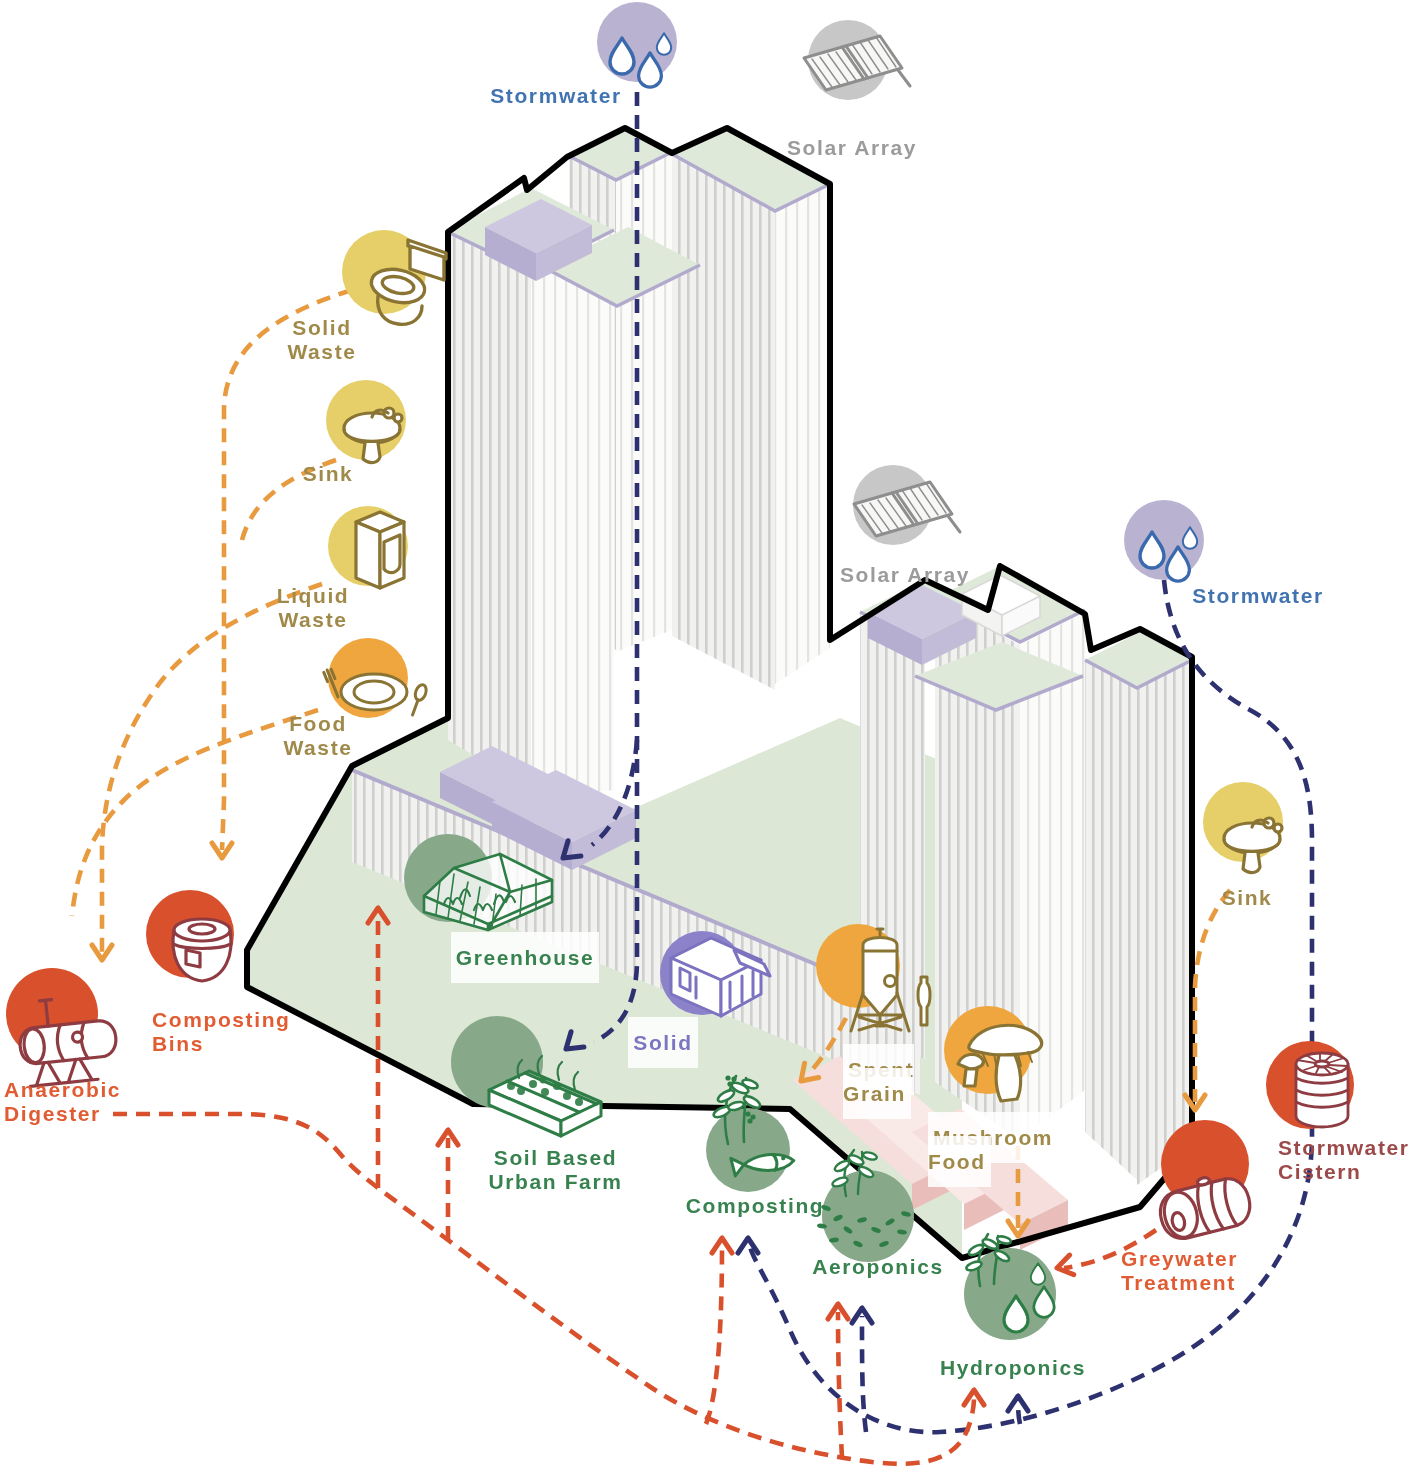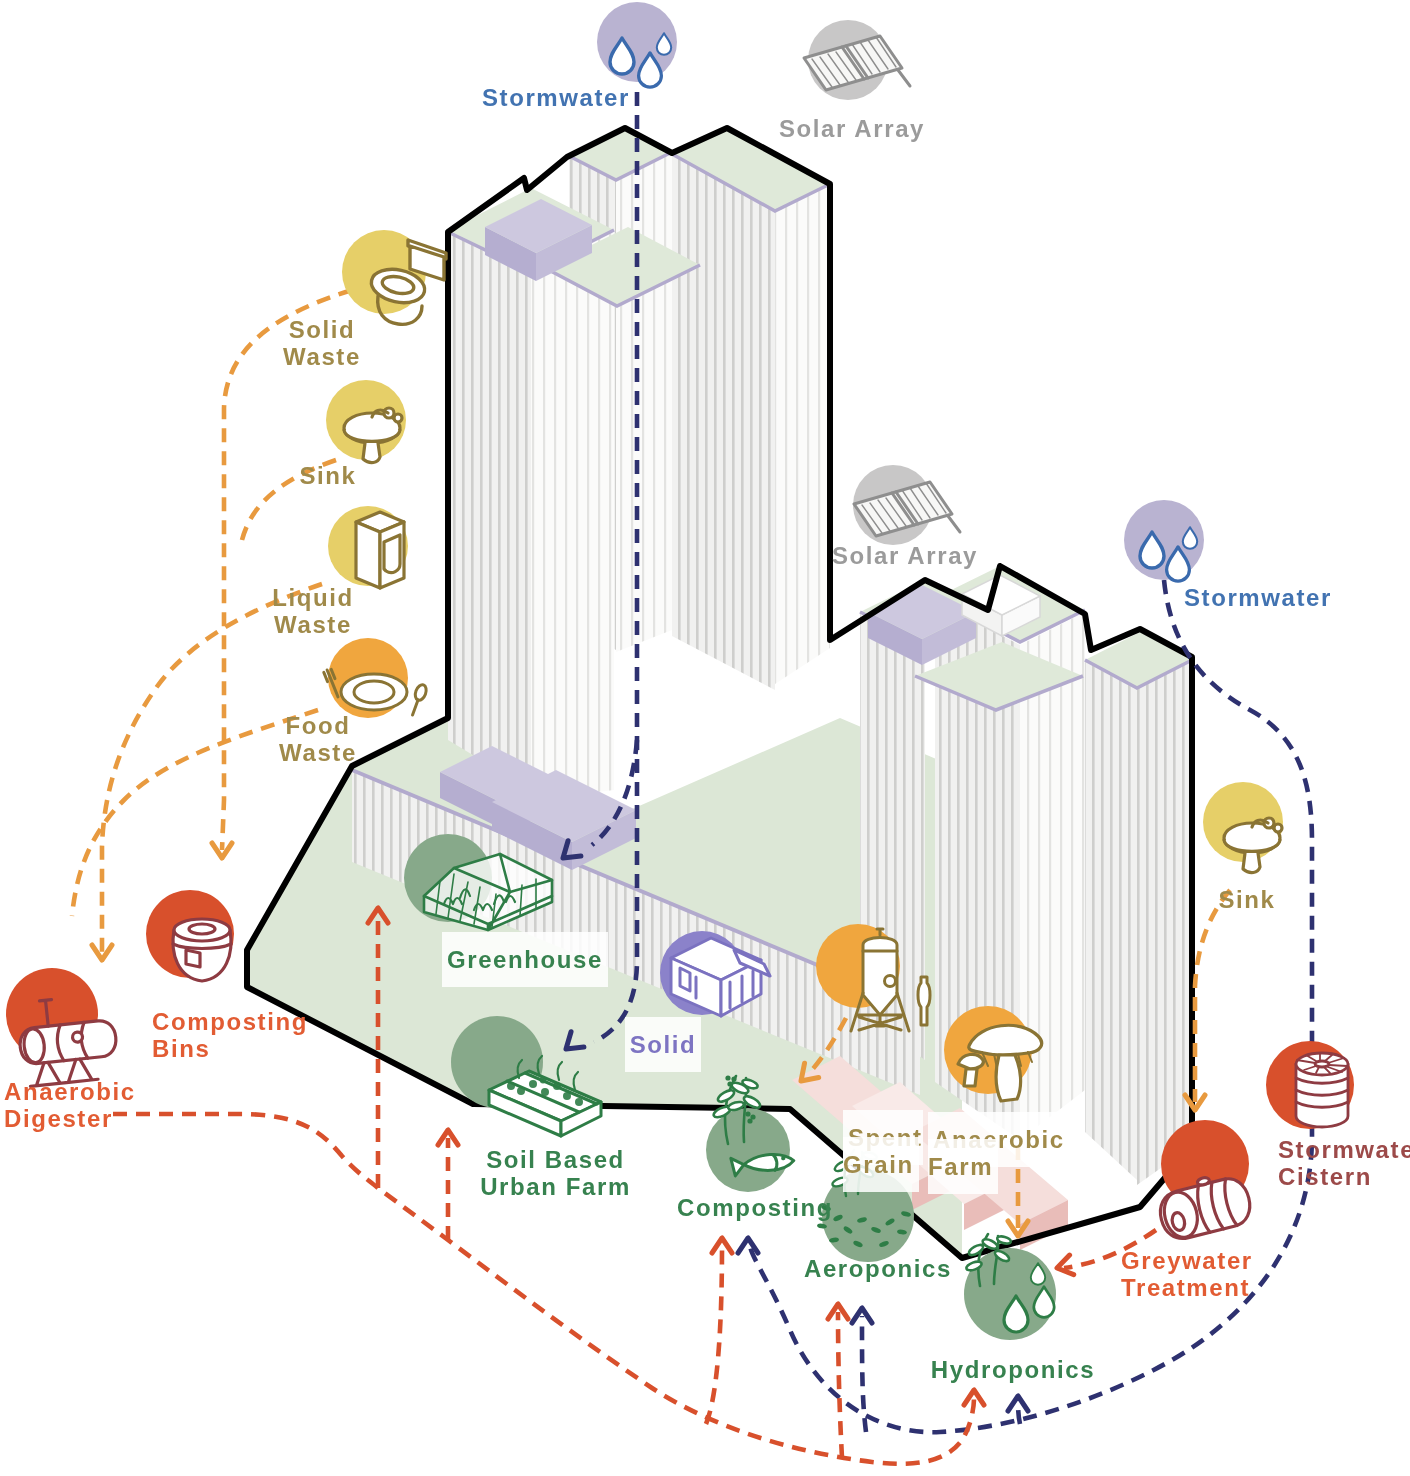--- a/index.html
+++ b/index.html
@@ -6,24 +6,24 @@
     --navy:#2e3170; --flow_waste:#e89a3f; --flow_recycle:#d8502c;
     --c_yellow:#e6cf68; --c_orange:#f0a63e; --c_red:#d8502c; --c_lavender:#b9b3d1;
     --c_gray:#c8c7c7; --c_sage:#87a98a; --c_purple:#8b82ca;
     --t_blue:#4273b1; --t_gray:#9b9b9b; --t_olive:#a08a4a; --t_red:#e25c33;
     --t_maroon:#9c4a49; --t_green:#37824f; --t_purple:#7d74c2;
   }
   html,body{margin:0;padding:0;background:#fff;}
   #wrap{position:relative;width:1410px;height:1476px;overflow:hidden;
         font-family:"Liberation Sans",sans-serif;background:#fff;}
   #scene{position:absolute;left:0;top:0;}
-  .lbl{position:absolute;font-weight:bold;font-size:24px;letter-spacing:1.6px;line-height:1.14;}
+  .lbl{position:absolute;font-weight:bold;font-size:21px;letter-spacing:1.6px;line-height:1.14;}
   .ctr{text-align:center;}
   .band{background:rgba(255,255,255,.86);padding:14px 5px;display:inline;}
-  .t-blue{color:var(--t_blue);} .t-gray{color:var(--t_gray);} .t-olive{color:var(--t_olive);}
+  .t-blue{color:var(--t_blue);} .t-gray{color:var(--t_gray);margin-top:21px;} .t-olive{color:var(--t_olive);}
   .t-red{color:var(--t_red);} .t-maroon{color:var(--t_maroon);} .t-green{color:var(--t_green);}
   .t-purple{color:var(--t_purple);}
   .flow{fill:none;stroke-width:4.6;stroke-dasharray:14 9;}
   .fl-o{stroke:var(--flow_waste);} .fl-r{stroke:var(--flow_recycle);} .fl-n{stroke:var(--navy);}
   .ah{fill:none;stroke-width:5;stroke-linecap:round;stroke-linejoin:round;}
 </style>
 </head>
 <body>
 
 <div id="wrap">
@@ -405,19 +405,19 @@
 <div class="lbl ctr t-olive" style="left:270px;top:712px;width:96px">Food Waste</div>
 <div class="lbl t-red" style="left:152px;top:1008px;width:170px">Composting Bins</div>
 <div class="lbl t-red" style="left:4px;top:1078px;width:150px">Anaerobic Digester</div>
 <div class="lbl ctr t-green" style="left:425px;top:946px;width:200px"><span class="band">Greenhouse</span></div>
 <div class="lbl ctr t-purple" style="left:563px;top:1031px;width:200px"><span class="band">Solid</span></div>
 <div class="lbl ctr t-gray" style="left:805px;top:542px;width:200px">Solar Array</div>
 <div class="lbl ctr t-blue" style="left:1158px;top:584px;width:200px">Stormwater</div>
 <div class="lbl ctr t-olive" style="left:1197px;top:886px;width:100px">Sink</div>
 <div class="lbl ctr t-green" style="left:478px;top:1146px;width:155px">Soil Based Urban Farm</div>
 <div class="lbl ctr t-green" style="left:655px;top:1194px;width:200px">Composting</div>
-<div class="lbl t-olive" style="left:843px;top:1124px;width:100px"><span class="band">Spent Grain</span></div>
-<div class="lbl t-olive" style="left:928px;top:1126px;width:135px"><span class="band">Anaerobic Farm</span></div>
+<div class="lbl t-olive" style="left:843px;top:1058px;width:100px"><span class="band">Spent Grain</span></div>
+<div class="lbl t-olive" style="left:928px;top:1126px;width:135px"><span class="band">Mushroom Food</span></div>
 <div class="lbl ctr t-green" style="left:778px;top:1255px;width:200px">Aeroponics</div>
 <div class="lbl ctr t-green" style="left:913px;top:1356px;width:200px">Hydroponics</div>
 <div class="lbl t-red" style="left:1121px;top:1247px;width:150px">Greywater Treatment</div>
 <div class="lbl t-maroon" style="left:1278px;top:1136px;width:150px">Stormwater Cistern</div>
 </div>
 
 </body></html>

